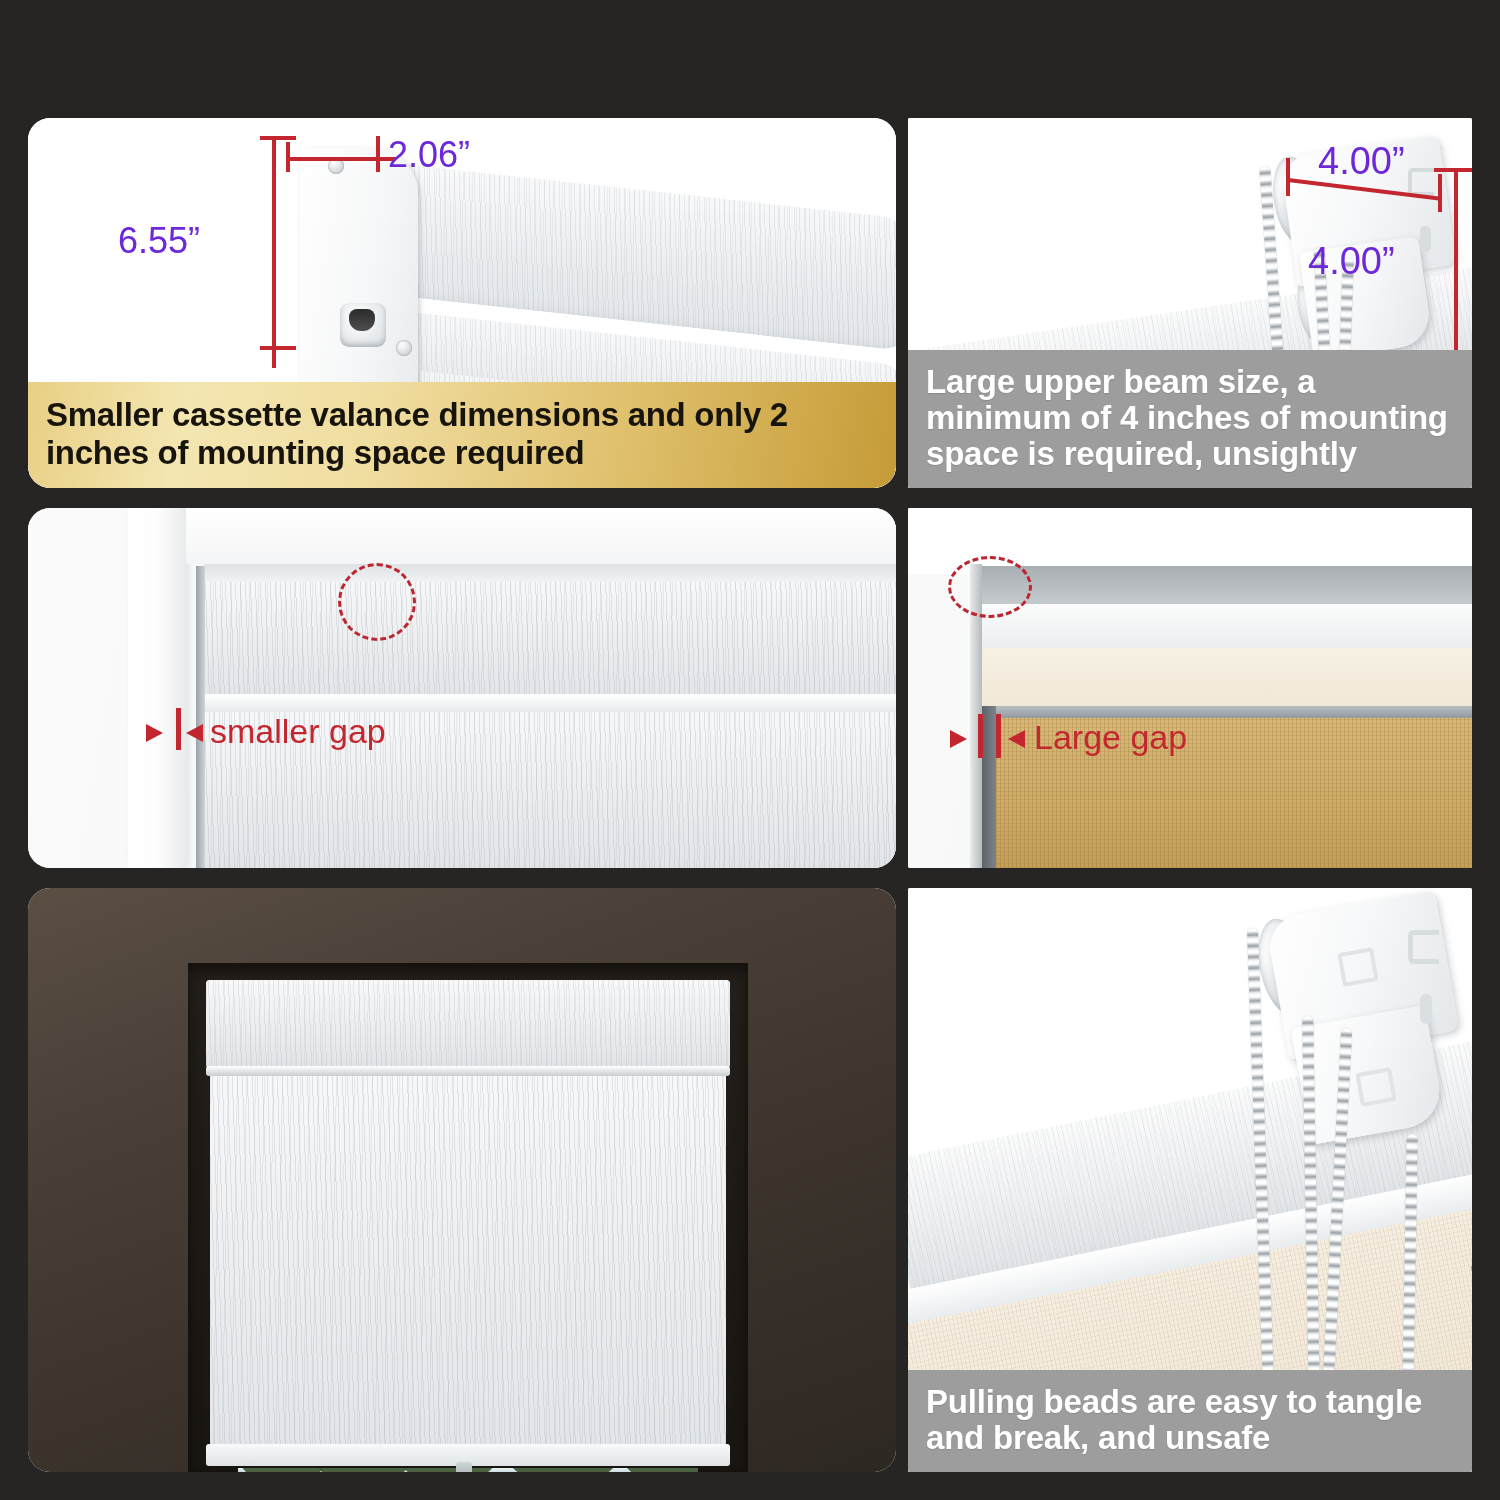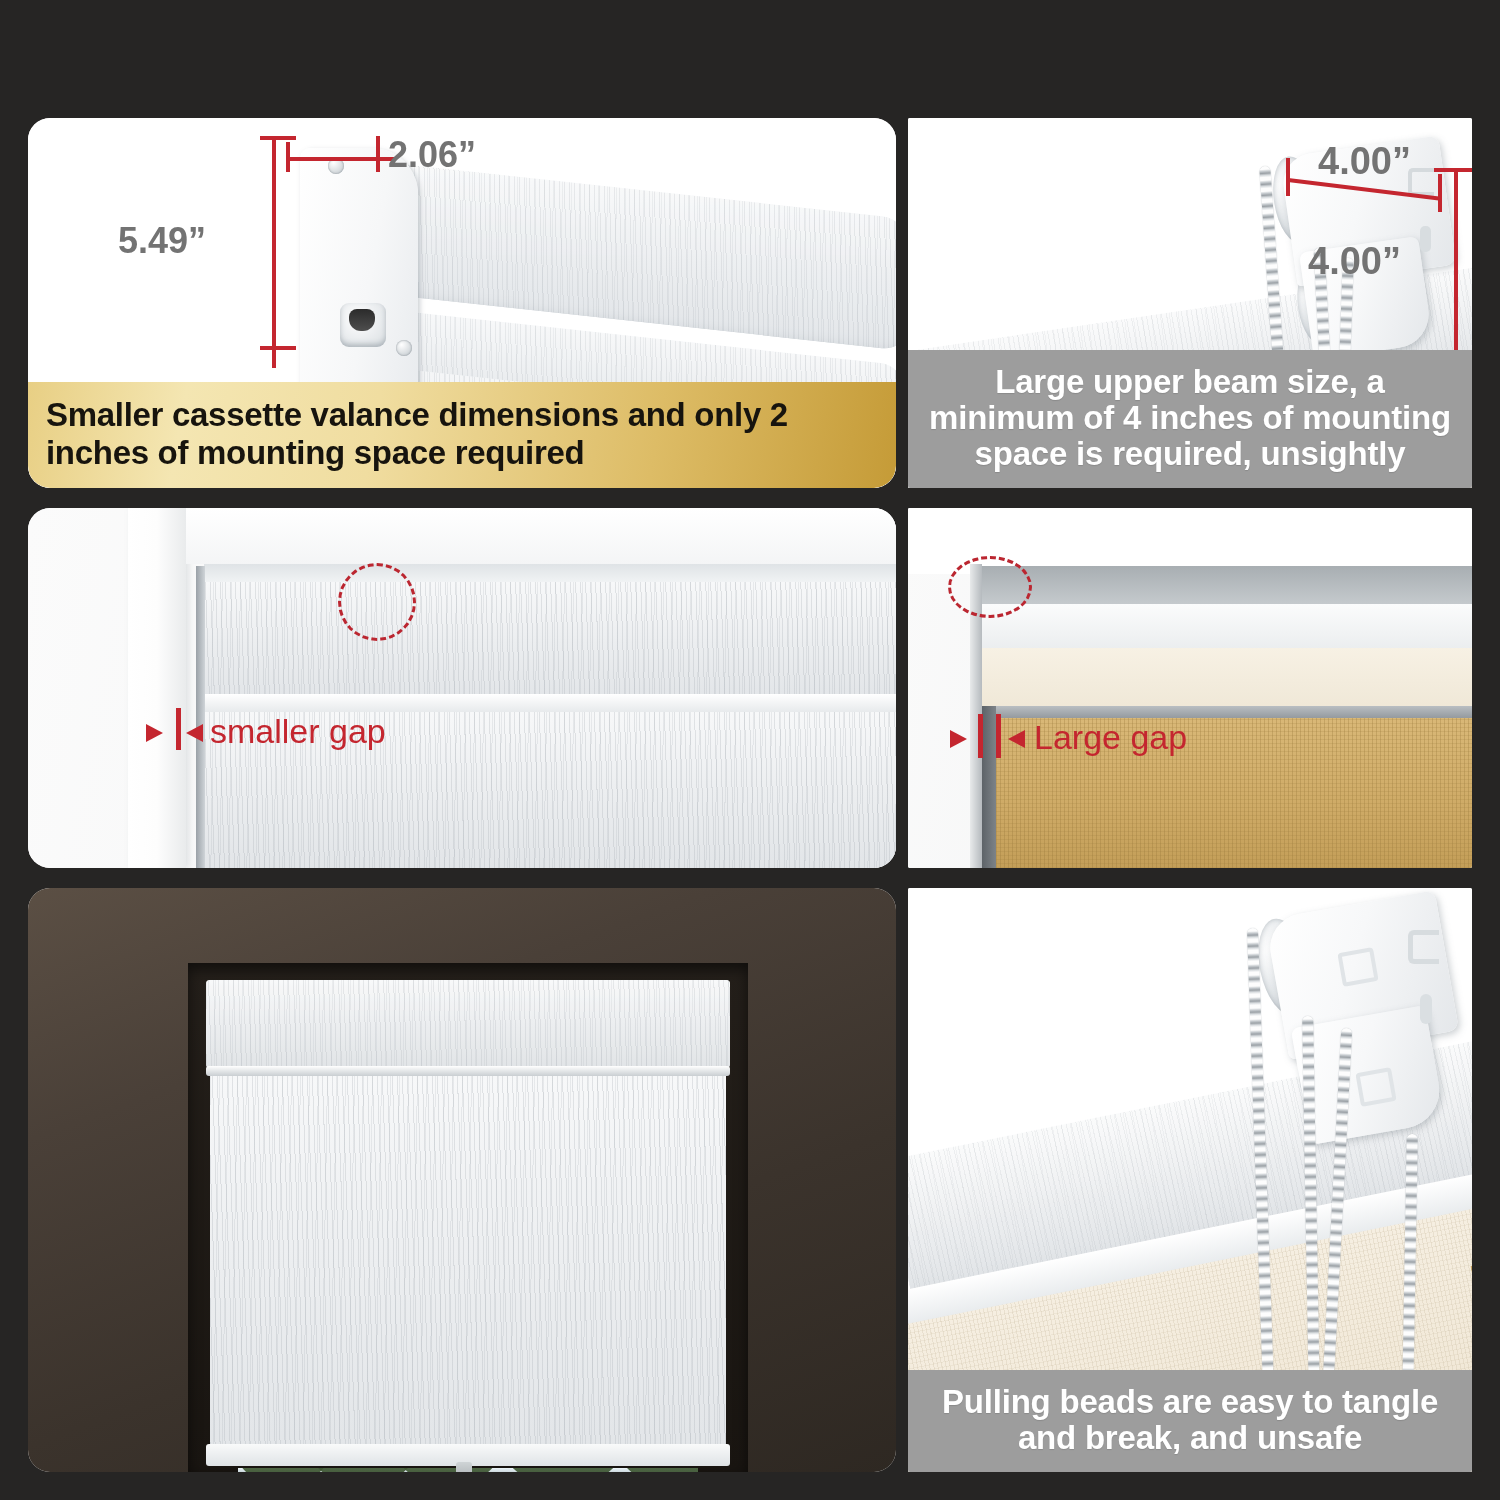--- a/index.html
+++ b/index.html
@@ -27,21 +27,21 @@
   .ph{position:absolute;left:0;right:0;top:0;bottom:0;overflow:hidden;}
 
   
   .cap{position:absolute;left:0;right:0;bottom:0;box-sizing:border-box;
        padding:14px 18px 16px 18px;}
   .cap.gold{
     background:linear-gradient(100deg,#e8cf84 0%,#f4e6b2 18%,#f0dda0 40%,#ddbc66 72%,#c59b37 100%);
     border-bottom-left-radius:22px;border-bottom-right-radius:22px;
     color:#17140e;
   }
-  .cap.gray{background:#9d9d9d;color:#ffffff;text-align:center;}
+  .cap.gray{background:#9d9d9d;color:#ffffff;}
   .cap .txt{font-weight:bold;}
   .cap.gold .txt{font-size:33px;line-height:38px;letter-spacing:-0.3px;}
   .cap.gray .txt{font-size:33px;line-height:36px;letter-spacing:-0.2px;
                  text-shadow:0 1px 1px rgba(0,0,0,0.12);}
 
   
   .whitebg{position:absolute;inset:0;background:#ffffff;}
 
   .fabric-white{
     background:
@@ -56,21 +56,21 @@
       linear-gradient(180deg,#f6efe2 0%,#efe5d2 55%,#e8dcc6 100%);
   }
   .fabric-tan{
     background:
       repeating-linear-gradient(90deg,rgba(150,118,56,.30) 0px,rgba(150,118,56,.30) 1px,rgba(255,255,255,0) 1px,rgba(255,255,255,0) 4px),
       repeating-linear-gradient(0deg,rgba(160,128,64,.22) 0px,rgba(160,128,64,.22) 1px,rgba(255,255,255,0) 1px,rgba(255,255,255,0) 4px),
       linear-gradient(180deg,#d9b877 0%,#ceaa66 60%,#c39e58 100%);
   }
 
   
-  .dimlabel{position:absolute;color:#737373;font-weight:bold;white-space:nowrap;}
+  .dimlabel{position:absolute;color:#6d28d9;font-weight:normal;white-space:nowrap;}
   .dimline{position:absolute;background:#c4262f;}
   .gaplabel{position:absolute;color:#c4262f;white-space:nowrap;font-weight:normal;}
   .dashcircle{position:absolute;border:3px dashed #bb2630;border-radius:50%;}
 
   .arrowR{position:absolute;width:0;height:0;
     border-top:9px solid transparent;border-bottom:9px solid transparent;border-left:17px solid #c4262f;}
   .arrowL{position:absolute;width:0;height:0;
     border-top:9px solid transparent;border-bottom:9px solid transparent;border-right:17px solid #c4262f;}
 
   
@@ -243,21 +243,21 @@
       <div class="p1-screw" style="left:368px;top:222px;"></div>
 
       <div class="dimline" style="left:258px;top:39px;width:110px;height:4px;"></div>
       <div class="dimline" style="left:258px;top:24px;width:4px;height:30px;"></div>
       <div class="dimline" style="left:348px;top:18px;width:4px;height:36px;"></div>
       <div class="dimlabel" style="left:360px;top:16px;font-size:36px;">2.06”</div>
 
       <div class="dimline" style="left:244px;top:18px;width:4px;height:232px;"></div>
       <div class="dimline" style="left:232px;top:18px;width:36px;height:4px;"></div>
       <div class="dimline" style="left:232px;top:228px;width:36px;height:4px;"></div>
-      <div class="dimlabel" style="left:90px;top:102px;font-size:36px;">5.49”</div>
+      <div class="dimlabel" style="left:90px;top:102px;font-size:36px;">6.55”</div>
     </div>
 
     <div class="cap gold">
       <div class="txt">Smaller cassette valance dimensions and only 2 inches of mounting space required</div>
     </div>
   </div>
 
   <div class="panel right" style="left:908px;top:118px;width:564px;height:370px;">
     <div class="ph">
       <div class="whitebg"></div>

